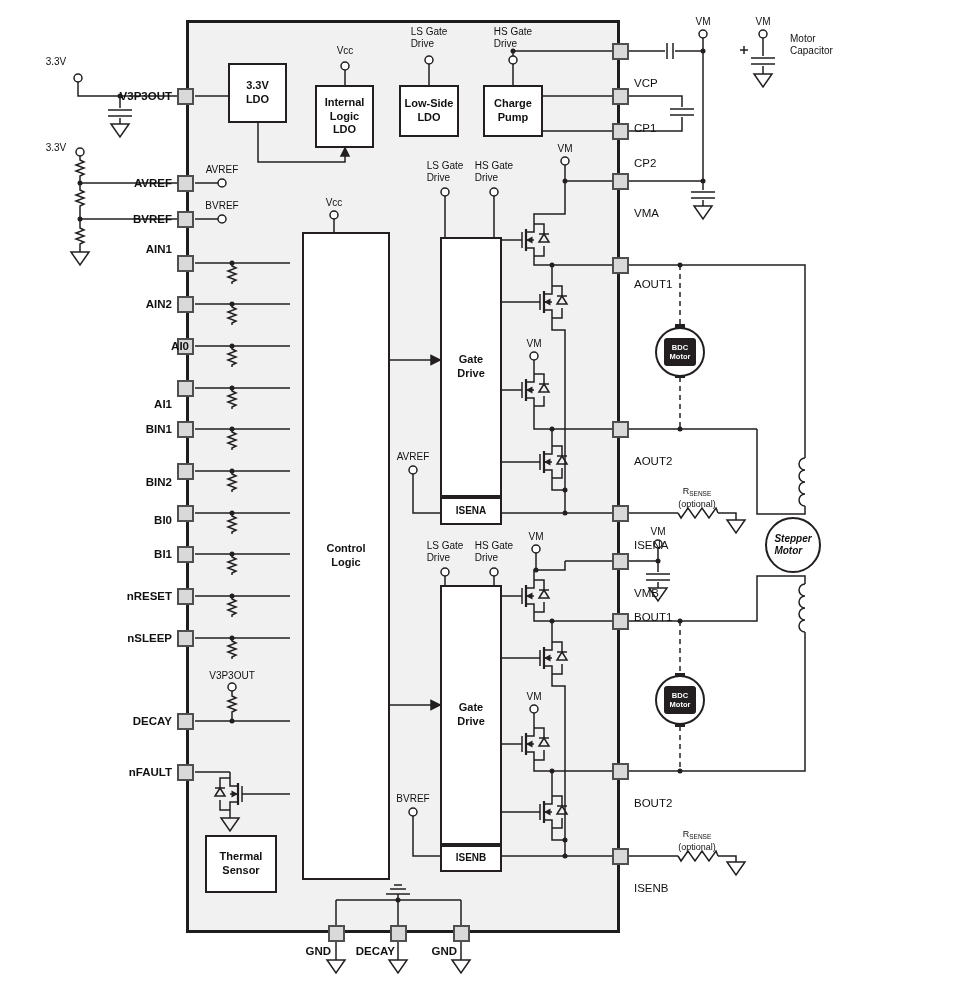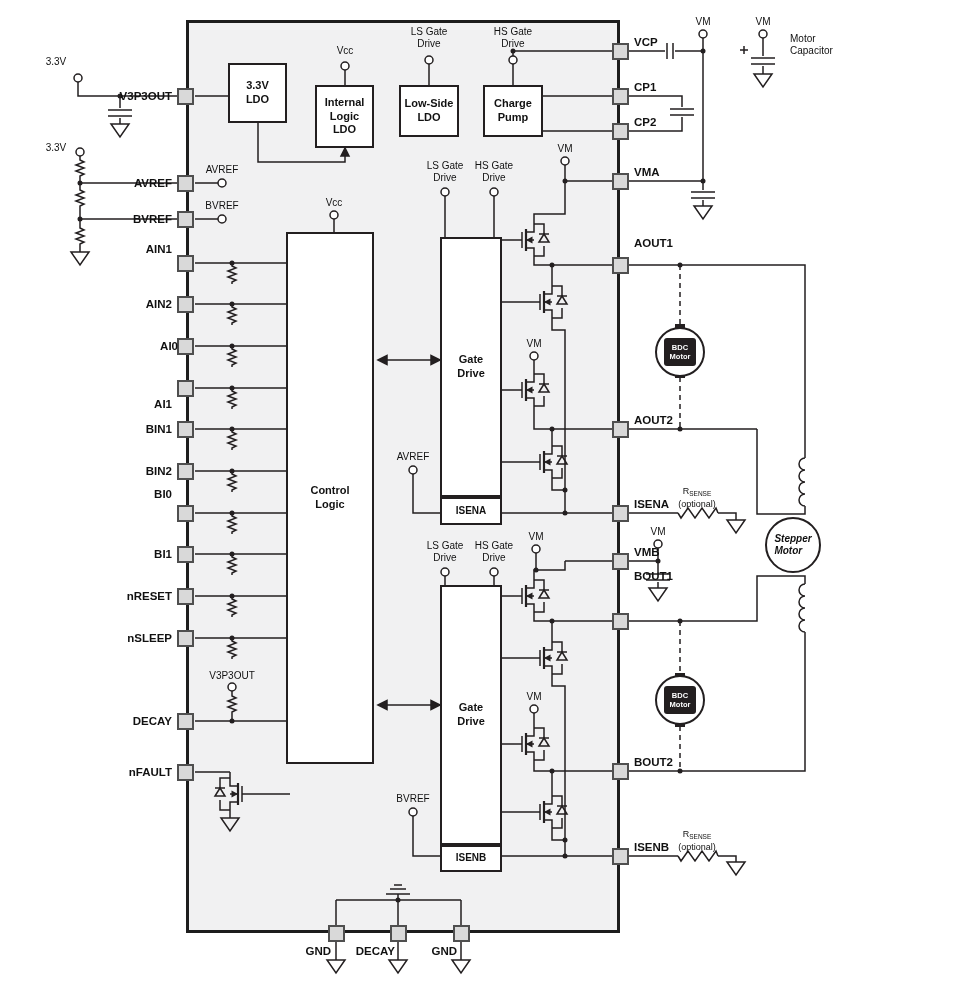--- a/index.html
+++ b/index.html
@@ -8,24 +8,24 @@
   #wires{position:absolute;left:0;top:0;}
   .chip{position:absolute;left:186px;top:20px;width:434px;height:913px;
         background:#f1f1f2;border:3px solid #1d1d1d;box-sizing:border-box;}
   .block{position:absolute;background:#fff;border:2px solid #231f20;box-sizing:border-box;
          display:flex;align-items:center;justify-content:center;text-align:center;
          font-weight:bold;font-size:11px;line-height:1.25;white-space:pre-line;}
   .block.small{font-size:10px;}
   .pin{position:absolute;width:17px;height:17px;background:#d9d9d9;
        border:2px solid #4f4f4f;box-sizing:border-box;}
   .lbl{position:absolute;transform:translate(-50%,-50%);font-size:10px;line-height:1.15;
-       text-align:center;white-space:pre-line;}
+       text-align:left;white-space:pre-line;}
   .lbl.left{transform:translate(0,-50%);text-align:left;}
   .pl{position:absolute;transform:translate(-100%,-50%);font-weight:bold;font-size:11.5px;white-space:nowrap;}
-  .pr{position:absolute;transform:translate(0,-50%);font-weight:bold;font-size:11.5px;white-space:nowrap;}
+  .pr{position:absolute;transform:translate(0,-50%);font-weight:normal;font-size:11.5px;white-space:nowrap;margin-top:41px;}
   .rs{font-size:9px;}
   .sub{font-size:6.5px;vertical-align:-2px;}
   .bdc{position:absolute;transform:translate(-50%,-50%);color:#fff;font-weight:bold;
        font-size:7.5px;line-height:1.2;text-align:center;white-space:pre-line;}
   .stepper{position:absolute;transform:translate(-50%,-50%);font-weight:bold;font-style:italic;
        font-size:10px;line-height:1.2;text-align:left;white-space:pre-line;}
 </style>
 </head>
 <body>
 
@@ -232,28 +232,30 @@
 
   <div class="block" style="left:228px;top:63px;width:59px;height:60px">3.3V
 LDO</div>
   <div class="block" style="left:315px;top:85px;width:59px;height:63px">Internal
 Logic
 LDO</div>
   <div class="block" style="left:399px;top:85px;width:60px;height:52px">Low-Side
 LDO</div>
   <div class="block" style="left:483px;top:85px;width:60px;height:52px">Charge
 Pump</div>
-  <div class="block" style="left:286px;top:232px;width:88px;height:532px">Control
+  <div class="block" style="left:302px;top:232px;width:88px;height:648px">Control
 Logic</div>
   <div class="block" style="left:440px;top:237px;width:62px;height:260px">Gate
 Drive</div>
   <div class="block small" style="left:440px;top:497px;width:62px;height:28px">ISENA</div>
   <div class="block" style="left:440px;top:585px;width:62px;height:260px">Gate
 Drive</div>
   <div class="block small" style="left:440px;top:845px;width:62px;height:27px">ISENB</div>
+  <div class="block" style="left:205px;top:835px;width:72px;height:58px">Thermal
+Sensor</div>
 
   <div class="pin" style="left:177px;top:87.5px"></div>
   <div class="pin" style="left:177px;top:174.5px"></div>
   <div class="pin" style="left:177px;top:210.5px"></div>
   <div class="pin" style="left:177px;top:254.5px"></div>
   <div class="pin" style="left:177px;top:295.5px"></div>
   <div class="pin" style="left:177px;top:337.5px"></div>
   <div class="pin" style="left:177px;top:379.5px"></div>
   <div class="pin" style="left:177px;top:420.5px"></div>
   <div class="pin" style="left:177px;top:462.5px"></div>
@@ -278,25 +280,25 @@
 
   <div class="pin" style="left:327.5px;top:925px"></div>
   <div class="pin" style="left:389.5px;top:925px"></div>
   <div class="pin" style="left:452.5px;top:925px"></div>
 
   <div class="pl" style="left:172px;top:96px">V3P3OUT</div>
   <div class="pl" style="left:172px;top:183px">AVREF</div>
   <div class="pl" style="left:172px;top:219px">BVREF</div>
   <div class="pl" style="left:172px;top:249px">AIN1</div>
   <div class="pl" style="left:172px;top:304px">AIN2</div>
-  <div class="pl" style="left:178px;top:346px">AI0</div>
+  <div class="pl" style="left:189px;top:346px">AI0</div>
   <div class="pl" style="left:172px;top:404px">AI1</div>
   <div class="pl" style="left:172px;top:429px">BIN1</div>
-  <div class="pl" style="left:172px;top:471px">BIN2</div>
-  <div class="pl" style="left:172px;top:494px">BI0</div>
+  <div class="pl" style="left:172px;top:482px">BIN2</div>
+  <div class="pl" style="left:172px;top:520px">BI0</div>
   <div class="pl" style="left:172px;top:554px">BI1</div>
   <div class="pl" style="left:172px;top:596px">nRESET</div>
   <div class="pl" style="left:172px;top:638px">nSLEEP</div>
   <div class="pl" style="left:172px;top:721px">DECAY</div>
   <div class="pl" style="left:172px;top:772px">nFAULT</div>
 
   <div class="pr" style="left:634px;top:42px">VCP</div>
   <div class="pr" style="left:634px;top:87px">CP1</div>
   <div class="pr" style="left:634px;top:122px">CP2</div>
   <div class="pr" style="left:634px;top:172px">VMA</div>

